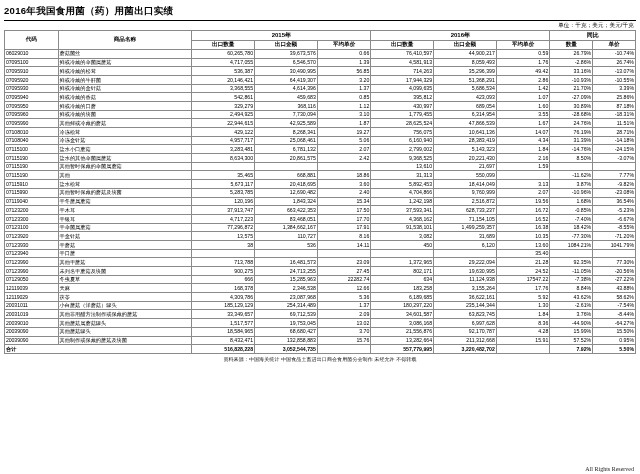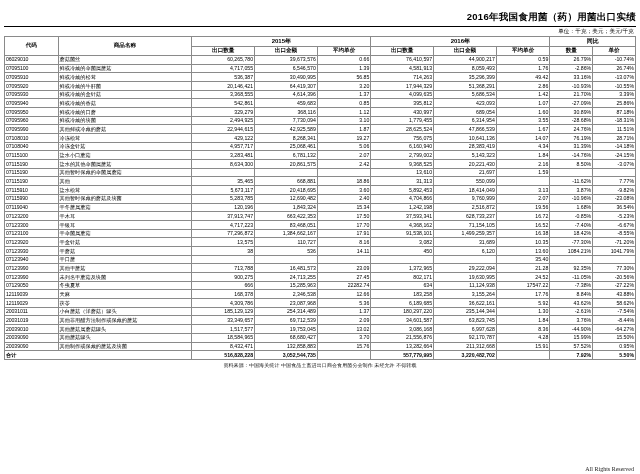--- a/index.html
+++ b/index.html
@@ -1,18 +1,18 @@
 <!DOCTYPE html>
 <html><head>
 <meta charset="utf-8">
 <style>
   html,body{margin:0;padding:0;background:#fff;}
   body{width:640px;height:474px;font-family:"Liberation Sans",sans-serif;color:#000;}
   .page{width:640px;height:474px;box-sizing:border-box;padding:4px 4px 2px 4px;position:relative;}
-  .doc-title{text-align:right;font-size:9.5px;font-weight:bold;letter-spacing:0.3px;margin:7px 0 2px 0;}
+  .doc-title{text-align:left;font-size:9.5px;font-weight:bold;letter-spacing:0.3px;margin:1px 0 2px 0;}
   .title-rule{border-bottom:1px solid #000;margin:0 0 1px 0;}
   .unit-line{text-align:right;font-size:5.5px;margin:0 2px 1px 0;letter-spacing:0.2px;}
   table{border-collapse:collapse;width:100%;table-layout:fixed;font-size:5.2px;}
   col.c-code{width:7.0%}
   col.c-name{width:17.5%}
   col.n{width:8.2%}
   col.p{width:7.0%}
   col.g{width:5.6%}
   th,td{border:0.4px solid #8a8a8a;padding:0.6px 1px;line-height:1.25;white-space:nowrap;overflow:hidden;}
   thead th{text-align:center;font-weight:bold;font-size:5.6px;background:#fff;}

